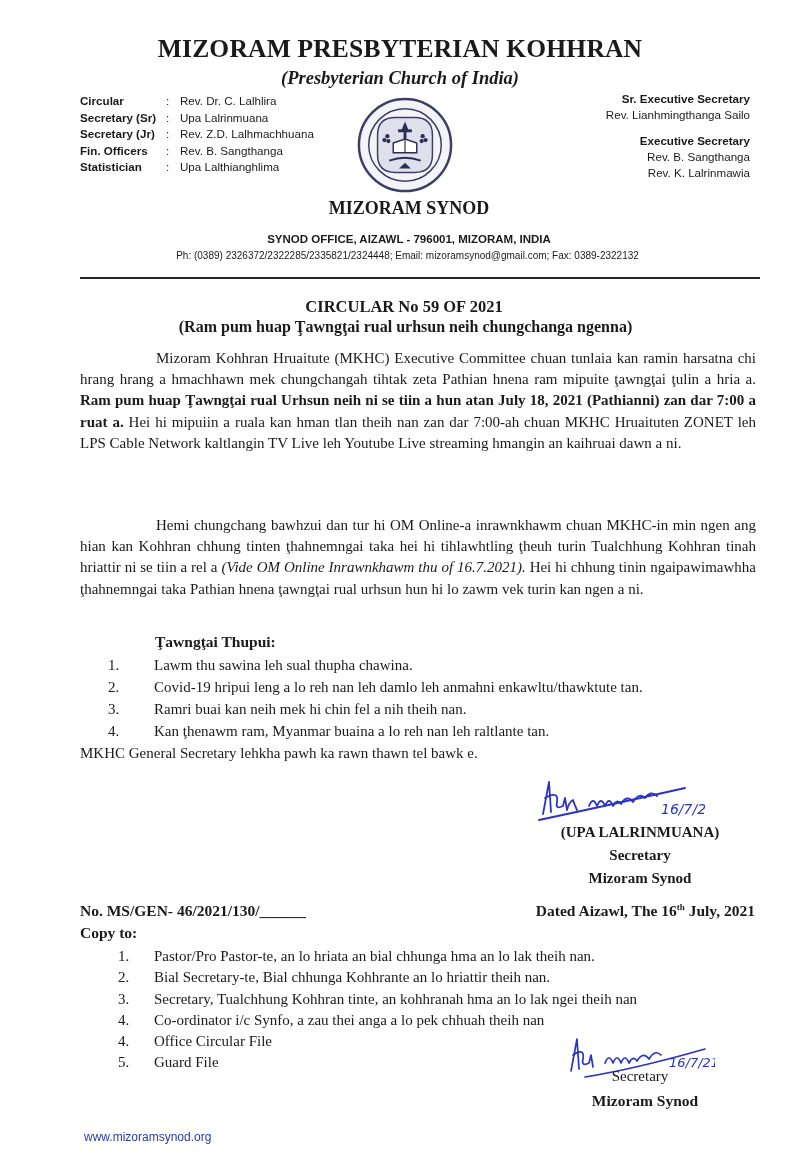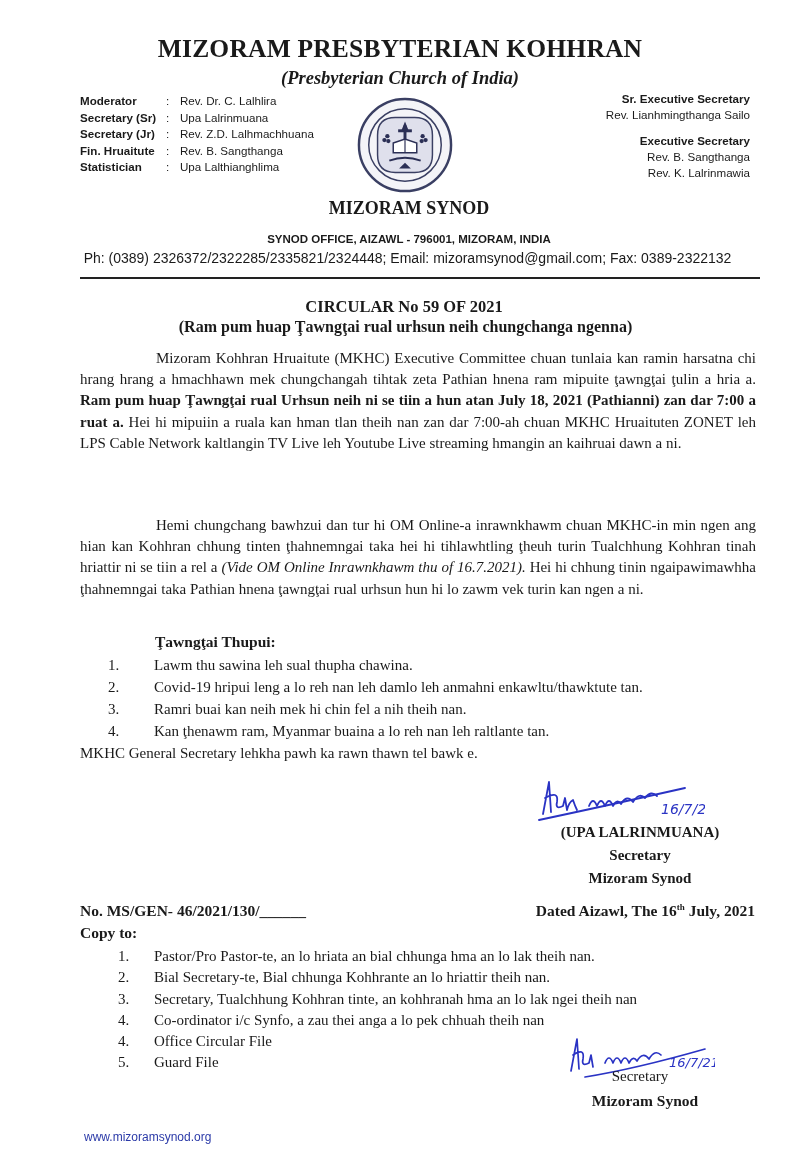--- a/index.html
+++ b/index.html
@@ -18,21 +18,21 @@
     .off-name { }
 
     #seal { left: 356px; top: 96px; width: 98px; height: 98px; }
 
     #exec-right { right: 50px; top: 91px; text-align: right; font-size: 11.6px; line-height: 16px; }
     .er-title { font-weight: bold; }
     .er-gap { height: 10px; }
 
     #synod-title { left: 0; width: 800px; top: 198px; text-align: center; font-size: 18px; font-weight: bold; padding-left: 18px; box-sizing: border-box; }
     #synod-address { left: 0; width: 800px; top: 233px; text-align: center; font-size: 11.5px; font-weight: bold; padding-left: 18px; box-sizing: border-box; }
-    #synod-contact { left: 0; width: 800px; top: 250px; text-align: center; font-size: 14px; padding-left: 15px; box-sizing: border-box; }
+    #synod-contact { left: 0; width: 800px; top: 250px; text-align: center; font-size: 10px; padding-left: 15px; box-sizing: border-box; }
 
     #rule { left: 80px; top: 277px; width: 680px; height: 2px; background: #222; }
 
     #circular-title { left: 0; width: 800px; top: 297px; text-align: center; font-size: 16.5px; font-weight: bold; padding-left: 8px; box-sizing: border-box; }
     #circular-subject { left: 0; width: 800px; top: 318px; text-align: center; font-size: 16px; font-weight: bold; padding-left: 11px; box-sizing: border-box; }
 
     .para { left: 80px; width: 676px; font-size: 15px; line-height: 21.2px; text-align: justify; }
     #para1 { top: 348px; }
     #para2 { top: 515px; }
     .indent { display: inline-block; width: 76px; }
@@ -62,36 +62,36 @@
     #website { left: 84px; top: 1130px; font-size: 12px; color: #2b3aa8; }
   </style>
 </head>
 <body>
 
 <div id="org-title" class="abs serif">MIZORAM PRESBYTERIAN KOHHRAN</div>
 <div id="org-subtitle" class="abs serif">(Presbyterian Church of India)</div>
 
 <div id="officers" class="abs sans">
   <div class="off-row">
-      <span class="off-role">Moderator</span>
+      <span class="off-role">Circular</span>
       <span class="off-colon">:</span>
       <span class="off-name">Rev. Dr. C. Lalhlira</span>
     </div>
   <div class="off-row">
       <span class="off-role">Secretary (Sr)</span>
       <span class="off-colon">:</span>
       <span class="off-name">Upa Lalrinmuana</span>
     </div>
   <div class="off-row">
       <span class="off-role">Secretary (Jr)</span>
       <span class="off-colon">:</span>
       <span class="off-name">Rev. Z.D. Lalhmachhuana</span>
     </div>
   <div class="off-row">
-      <span class="off-role">Fin. Hruaitute</span>
+      <span class="off-role">Fin. Officers</span>
       <span class="off-colon">:</span>
       <span class="off-name">Rev. B. Sangthanga</span>
     </div>
   <div class="off-row">
       <span class="off-role">Statistician</span>
       <span class="off-colon">:</span>
       <span class="off-name">Upa Lalthianghlima</span>
     </div>
 </div>
 

